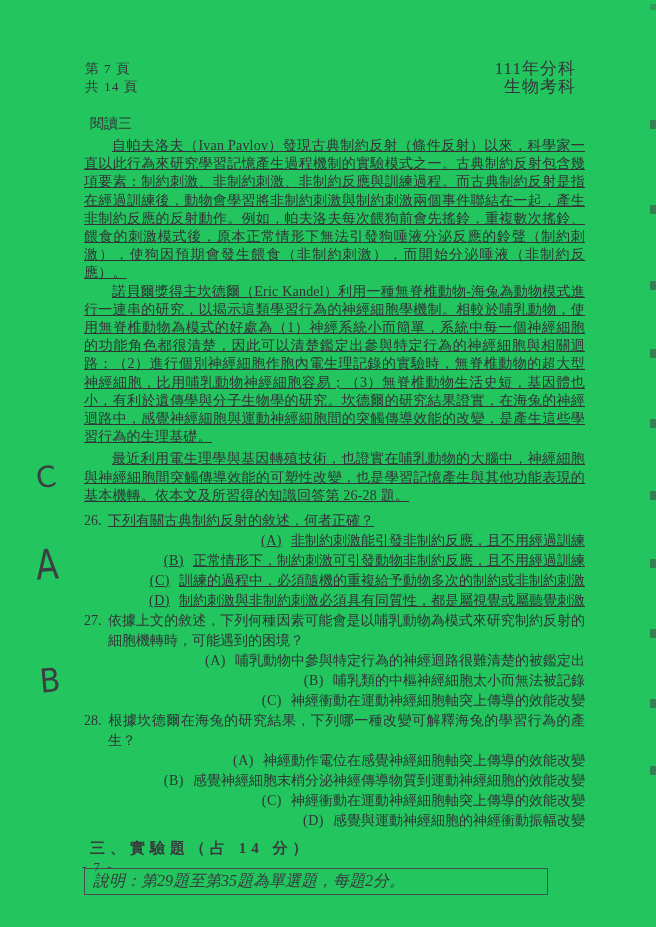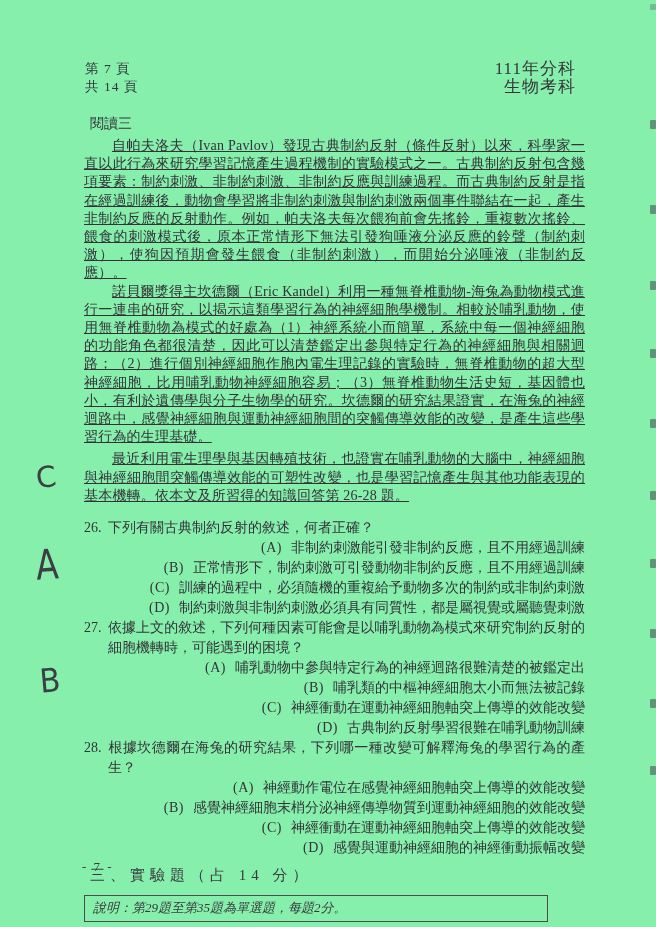--- a/index.html
+++ b/index.html
@@ -4,51 +4,51 @@
 <style>
   html,body{margin:0;padding:0;}
   body{
     width:656px;height:927px;
     background:#e9e9e7;
     font-family:"Liberation Serif","DejaVu Serif",serif;
     position:relative;overflow:hidden;
   }
   .page{
     position:absolute;left:0;top:0;width:656px;height:927px;
-    background:#86efac;
+    background:#22c55e;
     color:#35353a;
   }
   
   .hdr-left{position:absolute;left:85px;top:60px;font-size:13.5px;line-height:18px;letter-spacing:1px;}
   .hdr-right{position:absolute;right:80px;top:60px;font-size:17px;line-height:18px;text-align:right;letter-spacing:1px;}
   
   .main{
     position:absolute;left:84px;top:114px;width:501px;
     font-size:14px;color:#333338;
   }
   .reading-label{line-height:20px;margin:0 0 3px 6px;}
   .para{margin:0;line-height:18.2px;text-align:justify;text-indent:2em;letter-spacing:0.2px;text-decoration:underline;}
   .para.p3{margin-top:4px;}
   
   .q{margin:0;line-height:20px;}
-  .q26{margin-top:13px;}
+  .q26{margin-top:6px;text-decoration:underline;}
   .stem{padding-left:24px;text-indent:-24px;text-align:justify;}
   .qnum{display:inline-block;width:24px;text-indent:0;}
   .opt{padding-left:20px;text-align:right;}
   .optlabel{margin-right:9px;letter-spacing:0.5px;}
   
   .section-heading{
-    margin:6px 0 0 6px;font-size:15px;font-weight:400;
+    margin:6px 0 0 6px;font-size:15px;font-weight:700;
     letter-spacing:5px;line-height:22px;color:#3a3a3e;
   }
   .instruction-box{
     margin-top:9px;width:446px;
     border:1.5px solid #4c4c50;
     padding:3px 8px 4px 8px;
-    font-size:13px;font-style:italic;line-height:18px;color:#3a3a3e;
+    font-size:16px;font-style:italic;line-height:18px;color:#3a3a3e;
   }
   
   .footer{position:absolute;left:82px;top:859px;font-size:13px;letter-spacing:2px;color:#3a3a3e;}
   
   .handwritten{
     position:absolute;
     font-family:"DejaVu Sans",sans-serif;
     color:#3d3d44;font-weight:400;
   }
   .hw-c{left:36px;top:460px;font-size:29px;transform:rotate(-7deg);}
@@ -84,21 +84,20 @@
       <div class="opt"><span class="optlabel">(B)</span><span>正常情形下，制約刺激可引發動物非制約反應，且不用經過訓練</span></div>
       <div class="opt"><span class="optlabel">(C)</span><span>訓練的過程中，必須隨機的重複給予動物多次的制約或非制約刺激</span></div>
       <div class="opt"><span class="optlabel">(D)</span><span>制約刺激與非制約刺激必須具有同質性，都是屬視覺或屬聽覺刺激</span></div>
     </div>
 
     <div class="q">
       <div class="stem"><span class="qnum">27.</span><span>依據上文的敘述，下列何種因素可能會是以哺乳動物為模式來研究制約反射的細胞機轉時，可能遇到的困境？</span></div>
       <div class="opt"><span class="optlabel">(A)</span><span>哺乳動物中參與特定行為的神經迴路很難清楚的被鑑定出</span></div>
       <div class="opt"><span class="optlabel">(B)</span><span>哺乳類的中樞神經細胞太小而無法被記錄</span></div>
       <div class="opt"><span class="optlabel">(C)</span><span>神經衝動在運動神經細胞軸突上傳導的效能改變</span></div>
-      <div class="opt"><span class="optlabel">(D)</span><span>古典制約反射學習很難在哺乳動物訓練</span></div>
     </div>
 
     <div class="q">
       <div class="stem"><span class="qnum">28.</span><span>根據坎德爾在海兔的研究結果，下列哪一種改變可解釋海兔的學習行為的產生？</span></div>
       <div class="opt"><span class="optlabel">(A)</span><span>神經動作電位在感覺神經細胞軸突上傳導的效能改變</span></div>
       <div class="opt"><span class="optlabel">(B)</span><span>感覺神經細胞末梢分泌神經傳導物質到運動神經細胞的效能改變</span></div>
       <div class="opt"><span class="optlabel">(C)</span><span>神經衝動在運動神經細胞軸突上傳導的效能改變</span></div>
       <div class="opt"><span class="optlabel">(D)</span><span>感覺與運動神經細胞的神經衝動振幅改變</span></div>
     </div>
 

